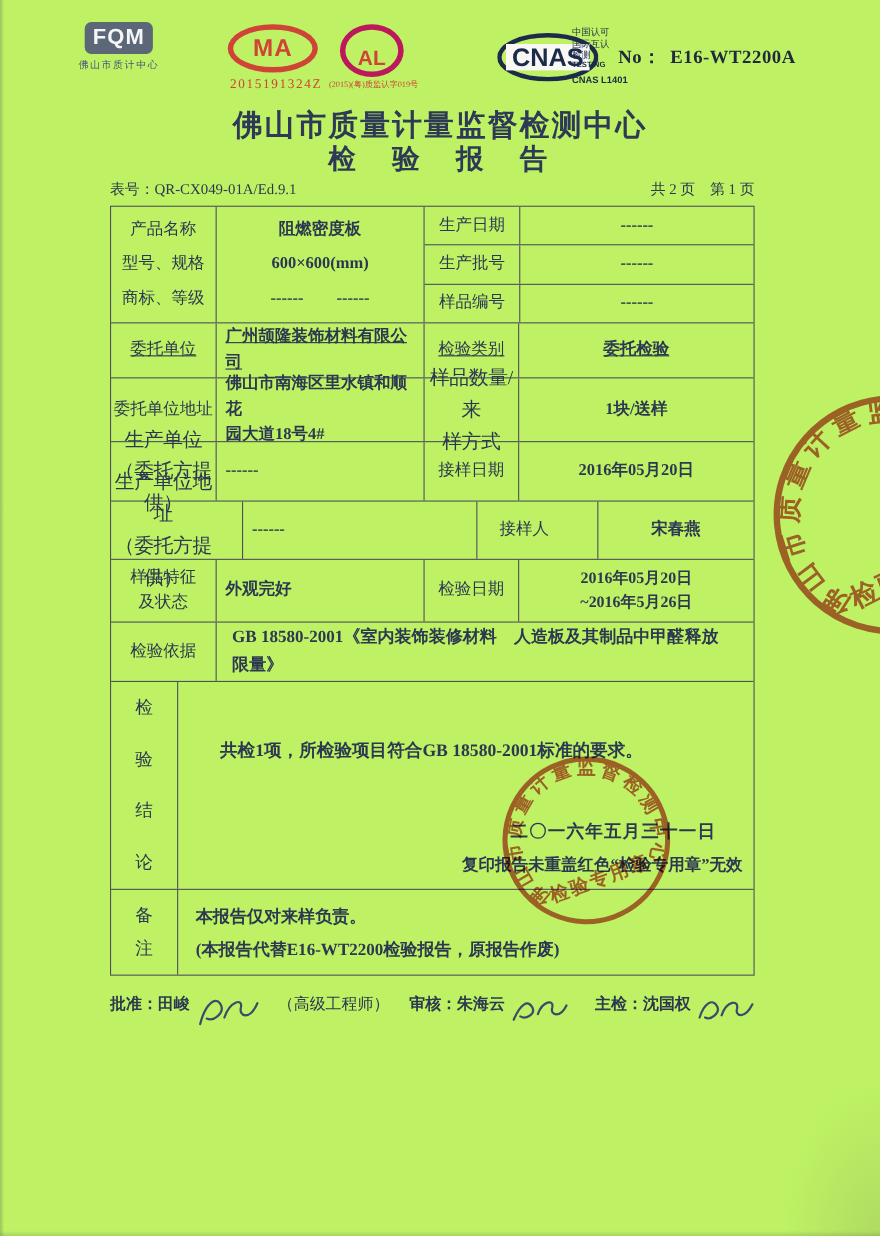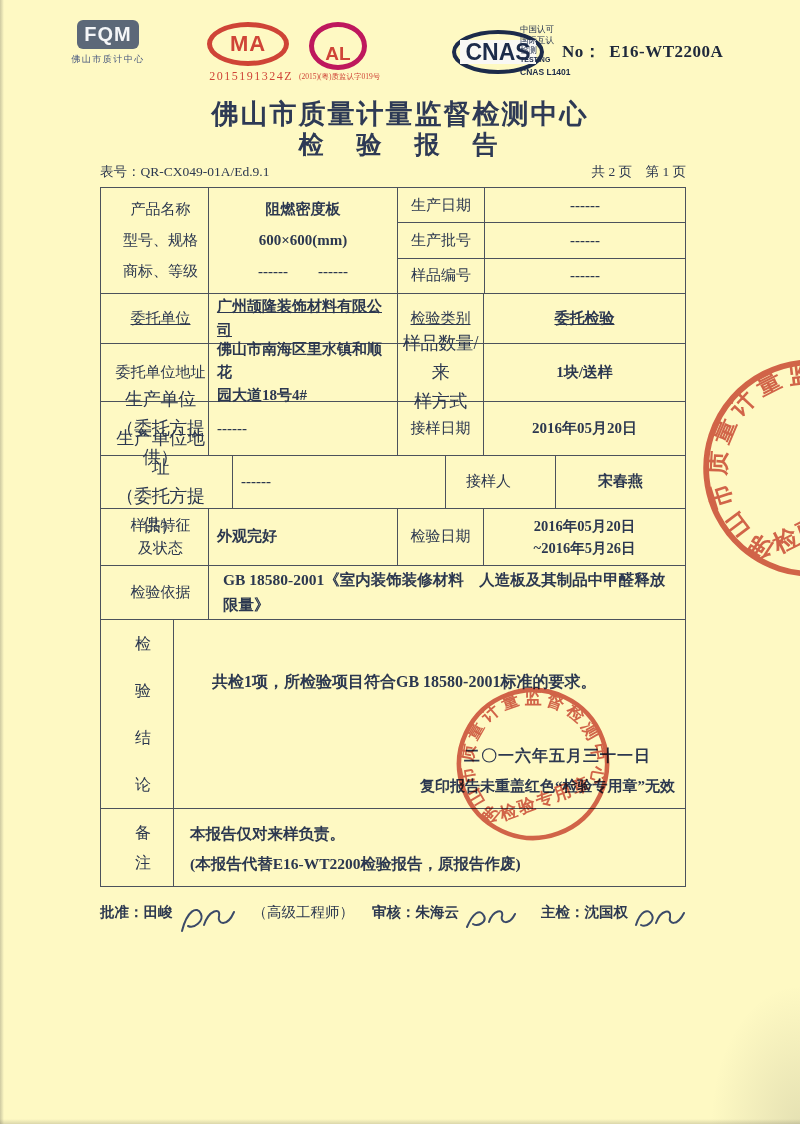--- a/index.html
+++ b/index.html
@@ -1,18 +1,18 @@
 <!DOCTYPE html>
 <html><head>
 <meta charset="utf-8">
 <style>
   html,body{margin:0;padding:0;background:#e9e8e5;}
   .page{
     position:relative; width:800px; height:1124px; margin:0 auto;
-    background:#fef9c3; overflow:hidden;
+    background:#bef264; overflow:hidden;
     font-family:"Liberation Serif","DejaVu Serif",serif;
     color:#2c3850;
   }
   .edge-left{position:absolute;left:0;top:0;width:4px;height:100%;
     background:linear-gradient(to right,rgba(60,60,60,.25),rgba(60,60,60,0));}
   .edge-bottom{position:absolute;left:0;bottom:0;width:100%;height:5px;
     background:linear-gradient(to top,rgba(60,60,60,.18),rgba(60,60,60,0));}
   .corner-shadow{position:absolute;right:0;bottom:0;width:90px;height:140px;
     background:radial-gradient(ellipse at bottom right,rgba(80,80,80,.14),rgba(80,80,80,0) 70%);}
 
@@ -56,21 +56,21 @@
 
   .meta{position:absolute;top:163px;left:100px;width:586px;display:flex;justify-content:space-between;
     font-size:13.5px;color:#2c3850;}
 
   
   .tbl{position:absolute;left:100px;top:187px;width:586px;border:1.6px solid #4c525c;box-sizing:border-box;
     background:transparent;}
   .trow{display:flex;border-top:1px solid #4c525c;}
   .trow:first-child{border-top:none;}
   .cell{box-sizing:border-box;border-left:1px solid #4c525c;display:flex;align-items:center;}
-  .cell:first-child{border-left:none;margin-left:12px;}
+  .cell:first-child{border-left:none;}
   .c1{width:95px;justify-content:center;text-align:center;}
   .c2{width:189px;}
   .c3{width:86px;justify-content:center;text-align:center;}
   .c4{flex:1;justify-content:center;text-align:center;}
   .lab{font-size:15px;white-space:pre-line;line-height:1.55;}
   .lab-sm{font-size:18px;white-space:pre-line;line-height:1.6;letter-spacing:-.3px;}
   .val{font-size:15px;font-weight:bold;white-space:pre-line;line-height:1.55;}
   .val-l{padding:4px 8px;justify-content:flex-start;text-align:left;}
 
   .r1{height:105px;}

